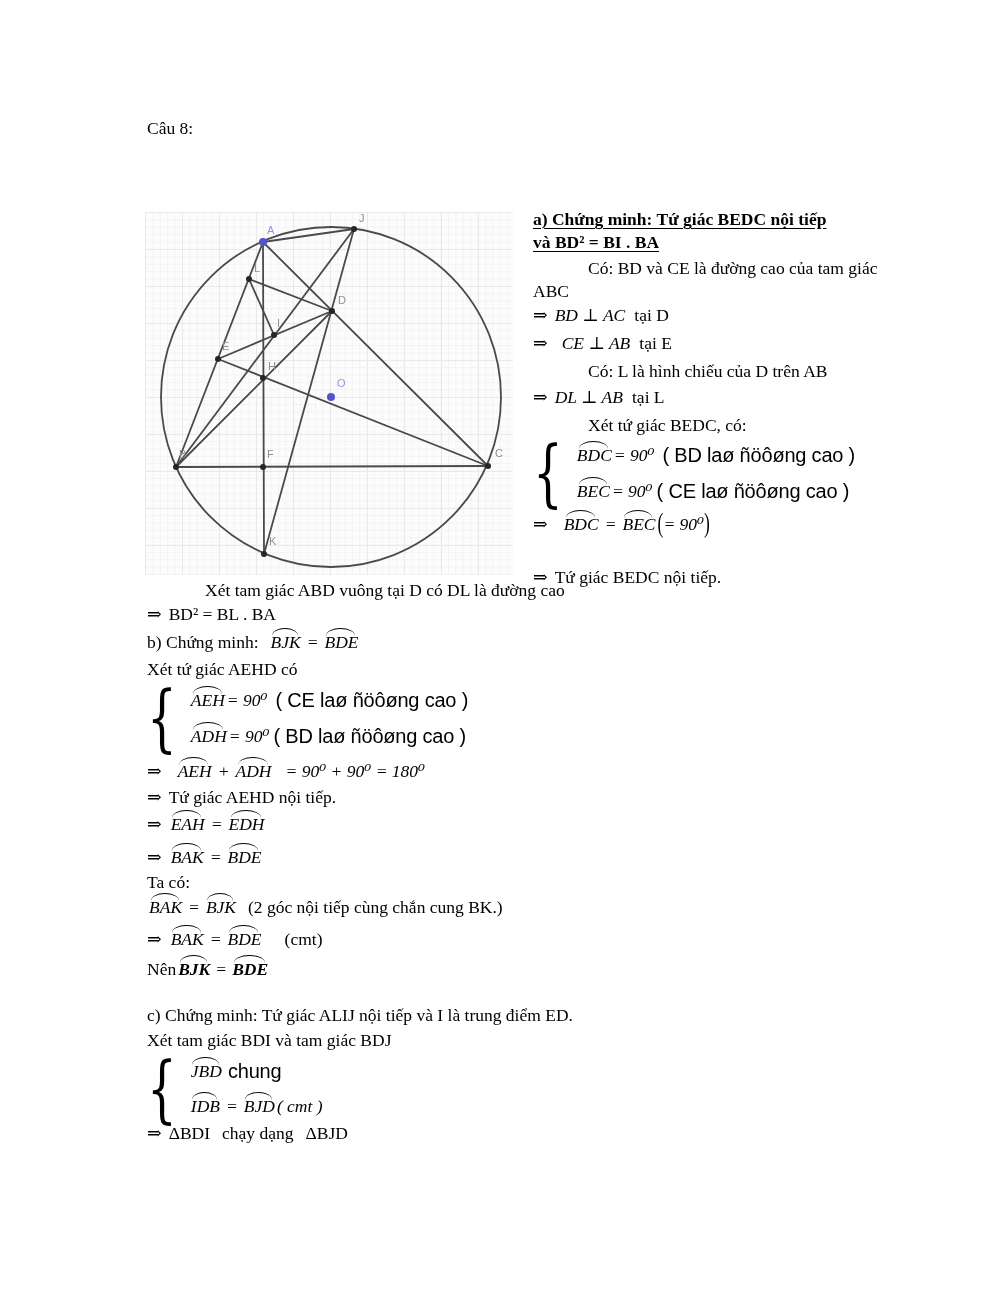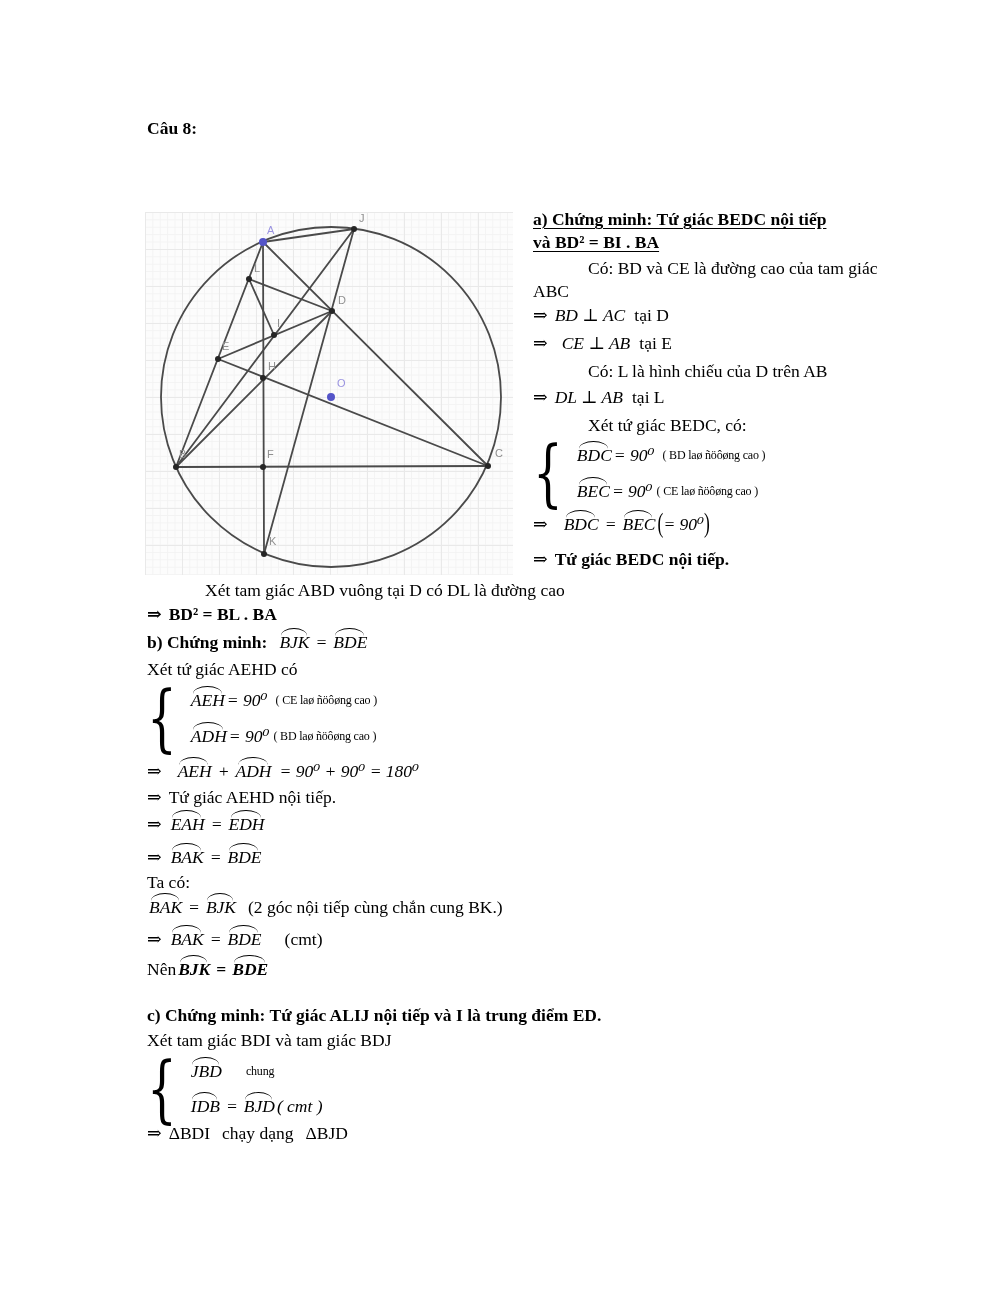--- a/index.html
+++ b/index.html
@@ -4,21 +4,21 @@
 <style>
   html,body{margin:0;padding:0;background:#ffffff;}
   body{
     width:1000px;height:1294px;
     font-family:"Liberation Serif","DejaVu Serif",serif;
     color:#000;
     -webkit-font-smoothing:antialiased;
   }
   .page{position:relative;width:1000px;height:1294px;background:#fff;overflow:hidden;}
   p{margin:0;}
-  .b{font-weight:bold;}
+  .b{font-weight:normal;}
 
   
   .intro{position:absolute;left:147px;top:116px;font-size:17.5px;line-height:24px;}
 
   
   .figure{
     position:absolute;left:145px;top:212px;width:368px;height:363px;
     background-color:#fcfcfc;
     background-image:
       linear-gradient(#e9e9e9 1px, transparent 1px),
@@ -38,21 +38,21 @@
   .ind{text-indent:55px;}
 
   
   .mcol{position:absolute;left:147px;top:578px;width:760px;font-size:17.5px;}
   .mcol .line{position:absolute;left:0;white-space:nowrap;}
 
   .ar{display:inline-block;margin-right:7px;}
   .mi{font-style:italic;}
   .sp{display:inline-block;width:7px;}
   .tail{margin-left:9px;}
-  .note{font-family:Liberation Serif, serif;font-size:12px;letter-spacing:-0.2px;text-align:center;}
+  .note{font-family:Liberation Sans, sans-serif;font-size:20px;letter-spacing:-0.2px;text-align:center;}
 
   
   .ang{font-style:italic;position:relative;display:inline-block;padding:0 2px;}
   .ang::after{
     content:"";position:absolute;left:10%;right:14%;top:-4px;height:7px;
     border-top:1.5px solid #000;
     border-radius:50% 50% 0 0 / 100% 100% 0 0;
   }
   .ang.bold{font-weight:bold;}
 
@@ -147,21 +147,21 @@
         <div class="row">
             <span class="ang">BEC</span>
             <span class="mi">= 90⁰</span>
             <span class="note" style="margin-left:4px">( CE laø ñöôøng cao )</span>
           </div>
       </div>
     </div>
 
     <p class="line" style="top:514px"><span class="ar">⇒</span><span class="sp"></span><span class="ang">BDC</span><span class="mi" style="margin:0 4px">=</span><span class="ang">BEC</span><span class="tallp">(</span><span class="mi">= 90⁰</span><span class="tallp">)</span></p>
 
-    <p class="line" style="top:549px"><span class="ar">⇒</span><span class="b">Tứ giác BEDC nội tiếp.</span></p>
+    <p class="line" style="top:567px"><span class="ar">⇒</span><span class="b">Tứ giác BEDC nội tiếp.</span></p>
   </div>
 
   <div class="mcol">
     <p class="line" style="top:2px;left:58px">Xét tam giác ABD vuông tại D có  DL là đường cao</p>
 
     <p class="line b" style="top:26px"><span class="ar">⇒</span><span>BD² = BL . BA</span></p>
 
     <p class="line" style="top:54px"><span class="b" style="margin-right:10px">b) Chứng minh:</span><span class="ang">BJK</span><span class="mi" style="margin:0 4px">=</span><span class="ang">BDE</span></p>
 
     <p class="line" style="top:81px">Xét tứ giác AEHD có</p>
@@ -175,21 +175,21 @@
             <span class="note" style="margin-left:8px">( CE laø ñöôøng cao )</span>
           </div>
         <div class="row">
             <span class="ang">ADH</span>
             <span class="mi">= 90⁰</span>
             <span class="note" style="margin-left:4px">( BD laø ñöôøng cao )</span>
           </div>
       </div>
     </div>
 
-    <p class="line" style="top:183px"><span class="ar">⇒</span><span class="sp"></span><span class="ang">AEH</span><span class="mi" style="margin:0 4px">+</span><span class="ang">ADH</span><span class="mi" style="margin-left:6px">= 90⁰ + 90⁰ = 180⁰</span></p>
+    <p class="line" style="top:183px"><span class="ar">⇒</span><span class="sp"></span><span class="ang">AEH</span><span class="mi" style="margin:0 4px">+</span><span class="ang">ADH</span><span class="mi" style="margin-left:12px">= 90⁰ + 90⁰ = 180⁰</span></p>
 
     <p class="line" style="top:209px"><span class="ar">⇒</span><span>Tứ giác AEHD nội tiếp.</span></p>
 
     <p class="line" style="top:236px"><span class="ar">⇒</span><span class="ang">EAH</span><span class="mi" style="margin:0 4px">=</span><span class="ang">EDH</span></p>
 
     <p class="line" style="top:269px"><span class="ar">⇒</span><span class="ang">BAK</span><span class="mi" style="margin:0 4px">=</span><span class="ang">BDE</span></p>
 
     <p class="line" style="top:294px">Ta có:</p>
 
     <p class="line" style="top:319px"><span class="ang">BAK</span><span class="mi" style="margin:0 4px">=</span><span class="ang">BJK</span><span style="margin-left:10px">(2 góc nội tiếp cùng chắn cung BK.)</span></p>
@@ -200,21 +200,21 @@
 
     <p class="line b" style="top:427px">c) Chứng minh: Tứ giác ALIJ nội tiếp và I là trung điểm ED.</p>
 
     <p class="line" style="top:452px">Xét tam giác BDI và tam giác BDJ</p>
 
     <div class="sys" style="top:475px">
       <span class="brace">{</span>
       <div class="rows">
         <div class="row" style="height:35px">
             <span class="ang">JBD</span>
-            <span class="note" style="margin-left:22px">chung</span>
+            <span class="note" style="margin-left:4px">chung</span>
           </div>
         <div class="row" style="height:35px">
             <span class="ang">IDB</span>
             <span class="mi" style="margin:0 4px">=</span>
             <span class="ang">BJD</span>
             <span class="mi">( cmt )</span>
           </div>
       </div>
     </div>
 

